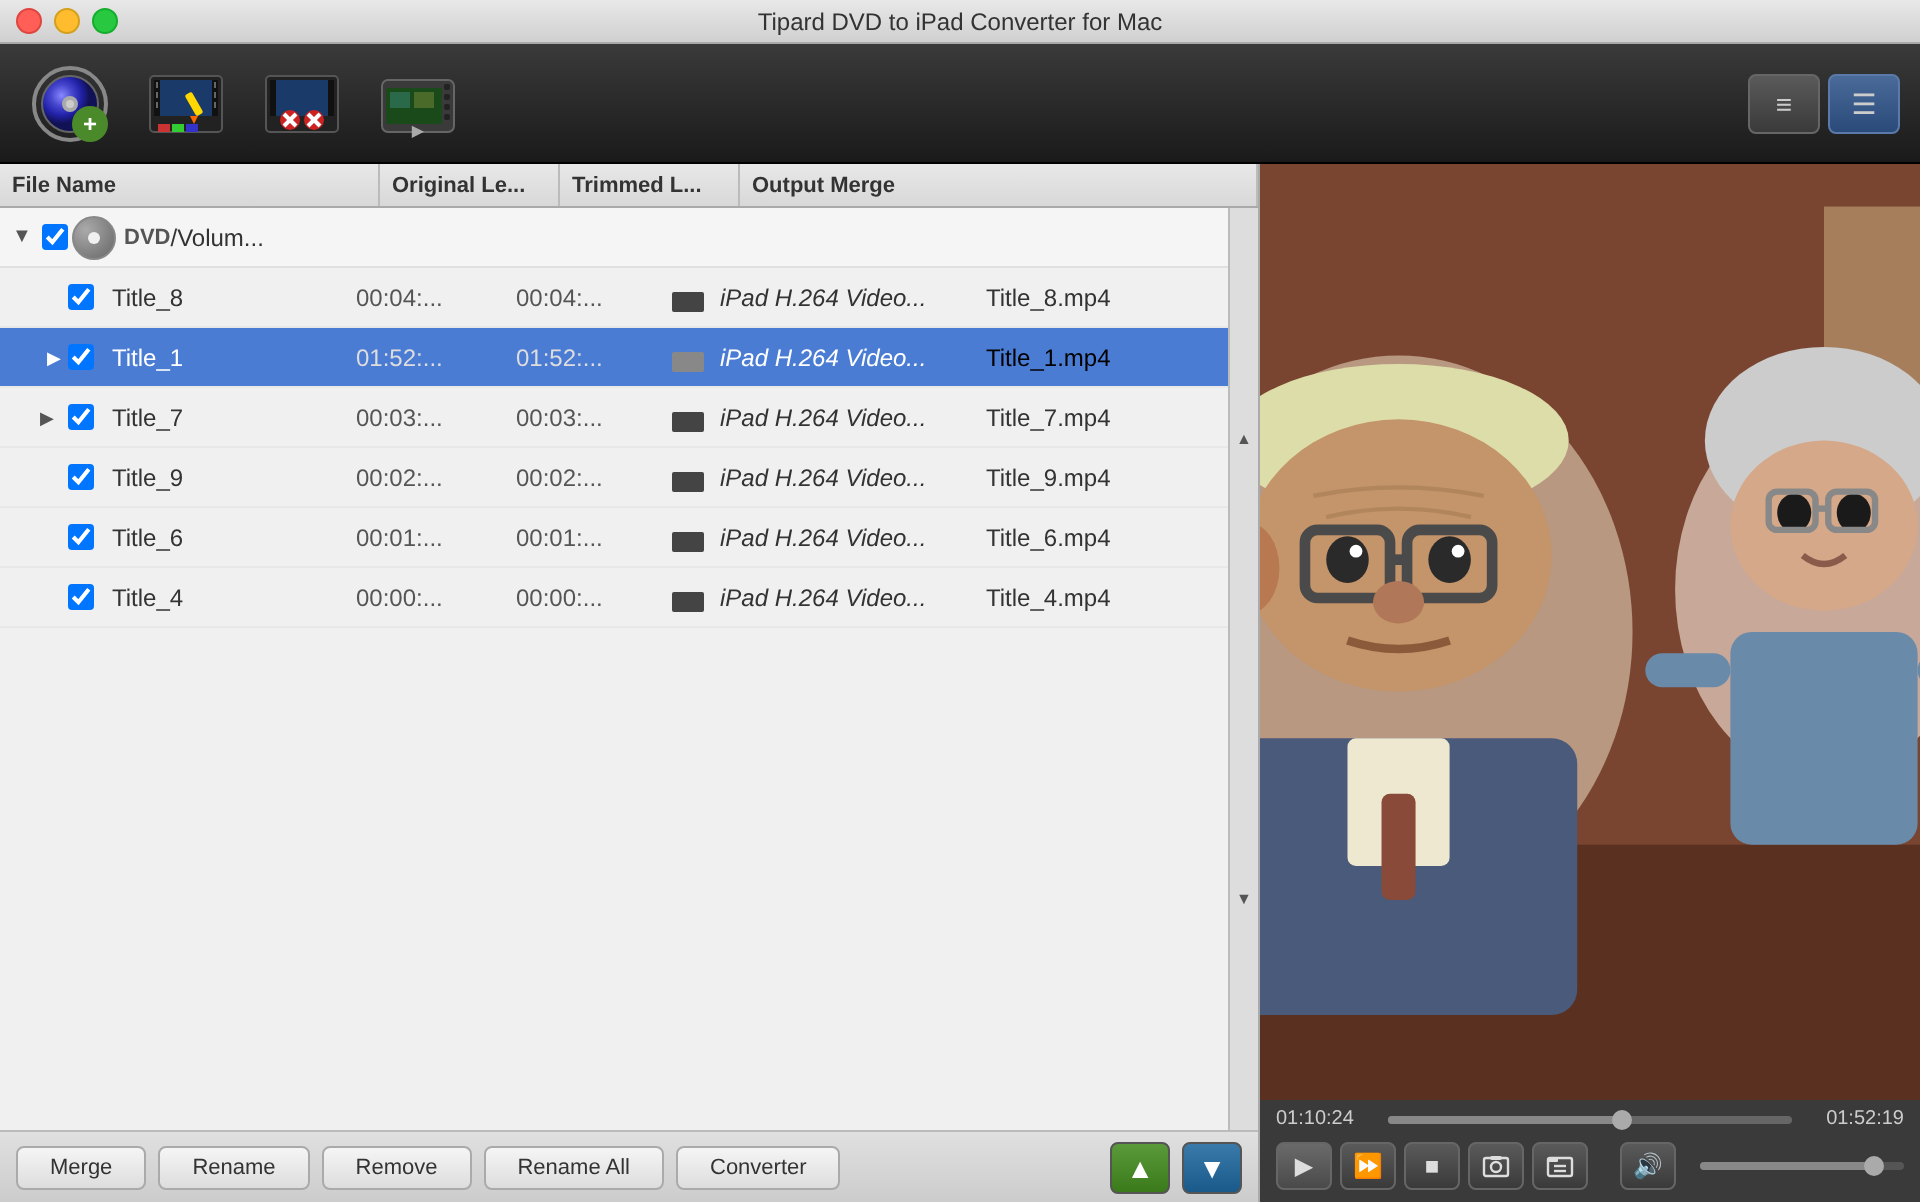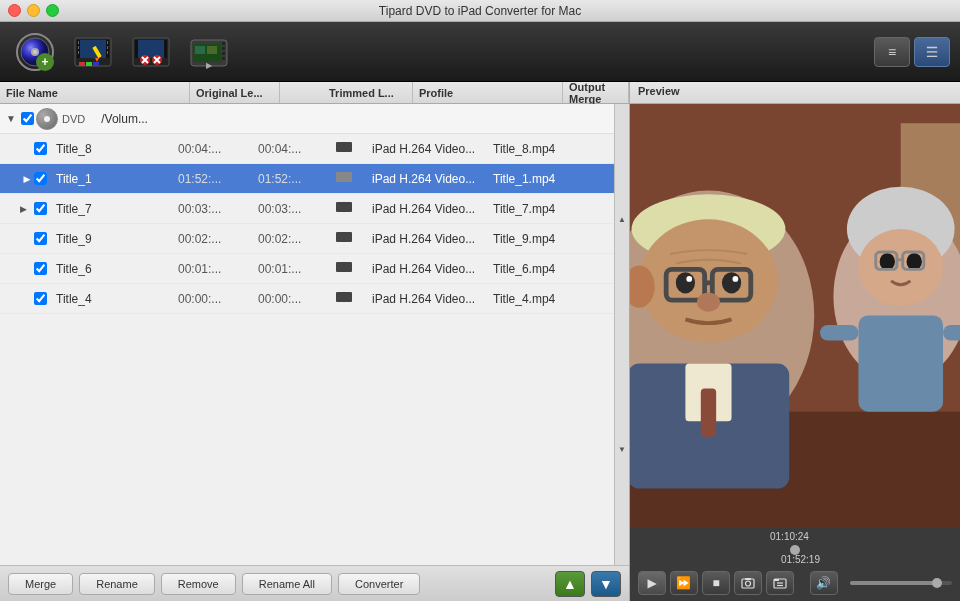--- a/index.html
+++ b/index.html
@@ -105,21 +105,21 @@
     .col-header {
       padding: 3px 6px;
       font-size: 11px;
       color: #333;
       font-weight: 600;
       border-right: 1px solid #bbb;
       display: flex; align-items: center;
     }
     .col-filename { flex: 0 0 190px; }
     .col-original { flex: 0 0 90px; }
-    .col-trimmed { flex: 0 0 90px; margin-left: 43px; }
+    .col-trimmed { flex: 0 0 90px; }
     .col-profile { flex: 0 0 150px; }
     .col-output { flex: 1; }
 
     
     .dvd-root-row {
       display: flex;
       align-items: center;
       height: 30px;
       padding: 0 4px;
       background: #f5f5f5;
@@ -157,21 +157,21 @@
     .file-cell {
       font-size: 12px;
       color: #333;
       overflow: hidden;
       text-overflow: ellipsis;
       white-space: nowrap;
     }
     .cell-name { flex: 0 0 120px; padding-left: 4px; font-weight: 500; }
     .cell-orig { flex: 0 0 80px; padding-left: 6px; color: #555; }
     .cell-trim { flex: 0 0 80px; padding-left: 6px; color: #555; }
-    .cell-profile { flex: 0 0 155px; display: flex; align-items: flex-start; gap: 20px; padding-left: 4px; }
+    .cell-profile { flex: 0 0 155px; display: flex; align-items: flex-end; gap: 8px; padding-left: 4px; font-style: italic; }
     .profile-icon { width: 16px; height: 12px; background: #555; border-radius: 1px; flex-shrink: 0; }
     .cell-output { flex: 1; padding-left: 6px; }
 
     .play-arrow {
       width: 14px; height: 14px;
       display: flex; align-items: center; justify-content: center;
       font-size: 9px; color: #fff;
       cursor: pointer;
     }
 
@@ -235,21 +235,20 @@
     
     .preview-controls {
       background: #3a3a3a;
       padding: 4px 8px;
     }
     .time-slider-row {
       display: flex;
       align-items: center;
       gap: 6px;
       margin-bottom: 4px;
-      flex-direction: column;
     }
     .time-label {
       font-size: 10px;
       color: #ccc;
       width: 50px;
     }
     .time-label-right {
       font-size: 10px;
       color: #ccc;
       width: 50px;
@@ -469,35 +468,34 @@
 </div>
 
 <div class="main-area">
 
   <div class="file-panel">
 
     <div class="file-list-header">
       <div class="col-header col-filename">File Name</div>
       <div class="col-header col-original">Original Le...</div>
       <div class="col-header col-trimmed">Trimmed L...</div>
-      <div class="col-header col-profile">Profile</div>
       <div class="col-header col-output">Output Merge</div>
     </div>
 
     <div class="file-list-container">
       <div class="file-list-inner">
 
         <div class="dvd-root-row">
           <div class="expand-arrow">▼</div>
           <div class="checkbox-cell">
             <input type="checkbox" checked="" style="">
           </div>
           <div class="dvd-disc"></div>
-          <span style="margin-left:4px; font-size:11px; font-weight:400; color:#555;">DVD</span>
-          <span class="dvd-path" style="margin-left:16px;">/Volum...</span>
+          <span style="margin-left:4px; font-size:11px; font-weight:700; color:#555;">DVD</span>
+          <span class="dvd-path" style="margin-left:0;">/Volum...</span>
         </div>
 
         <div class="file-row">
           <div class="row-expand"></div>
           <div class="row-check">
             <input type="checkbox" checked="" style="">
           </div>
           <span class="file-cell cell-name">Title_8</span>
           <span class="file-cell cell-orig">00:04:...</span>
           <span class="file-cell cell-trim">00:04:...</span>
@@ -513,21 +511,21 @@
           <div class="row-check">
             <input type="checkbox" checked="" style="">
           </div>
           <span class="file-cell cell-name" style="color:#fff;">Title_1</span>
           <span class="file-cell cell-orig" style="color:#ddd;">01:52:...</span>
           <span class="file-cell cell-trim" style="color:#ddd;">01:52:...</span>
           <div class="file-cell cell-profile" style="color:#fff;">
             <div class="profile-icon" style="background: #888; width:16px; height:10px;"></div>
             <span style="color:#fff;">iPad H.264 Video...</span>
           </div>
-          <span class="file-cell cell-output" style="color:#ffffff;">Title_1.mp4</span>
+          <span class="file-cell cell-output" style="color:#000000;">Title_1.mp4</span>
         </div>
 
         <div class="file-row">
           <div class="row-expand" style="font-size:9px; color:#555; cursor:pointer;">▶</div>
           <div class="row-check">
             <input type="checkbox" checked="" style="">
           </div>
           <span class="file-cell cell-name">Title_7</span>
           <span class="file-cell cell-orig">00:03:...</span>
           <span class="file-cell cell-trim">00:03:...</span>
@@ -597,21 +595,20 @@
       <button class="action-btn">Remove</button>
       <button class="action-btn">Rename All</button>
       <button class="action-btn">Converter</button>
       <div class="btn-spacer"></div>
       <div class="move-btn btn-up">▲</div>
       <div class="move-btn btn-down">▼</div>
     </div>
   </div>
 
   <div class="preview-panel">
-    <div class="preview-label">Preview</div>
 
     <div class="preview-video">
       
       <svg width="100%" height="100%" viewBox="0 0 330 220" preserveAspectRatio="xMidYMid slice" xmlns="http://www.w3.org/2000/svg">
 
         <rect width="330" height="220" fill="#2a1208"></rect>
 
         <rect width="330" height="180" fill="#7a4530"></rect>
 
         <rect x="220" y="10" width="90" height="100" fill="#e8d4a0" opacity="0.4"></rect>

